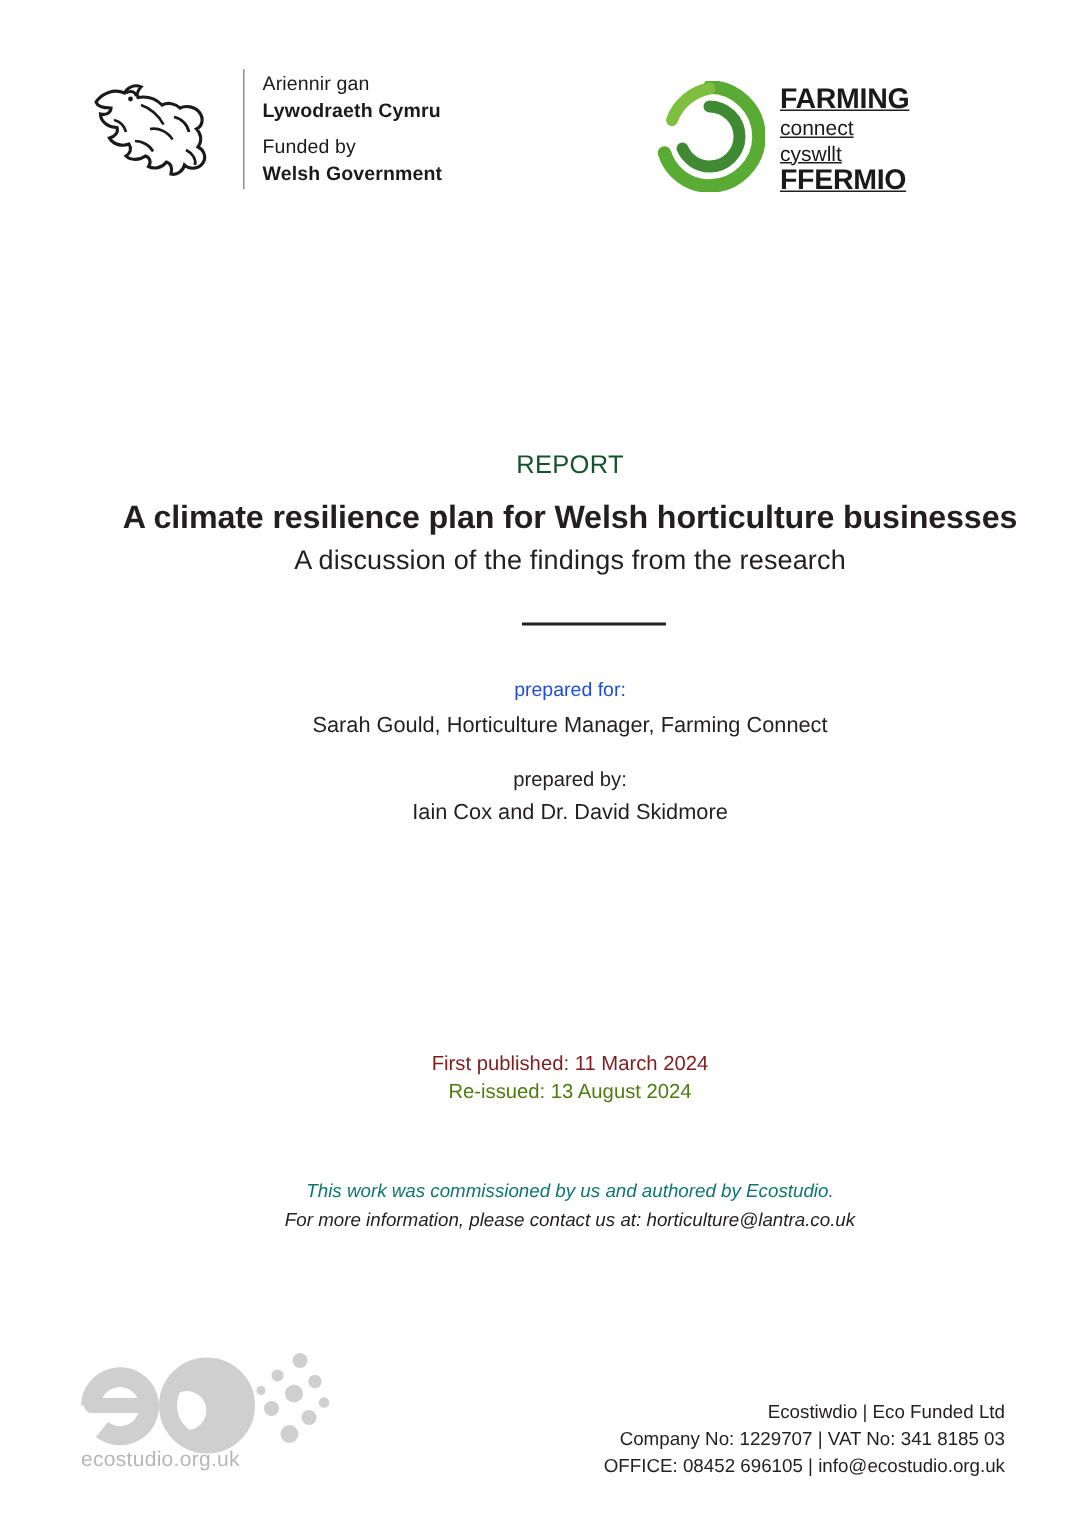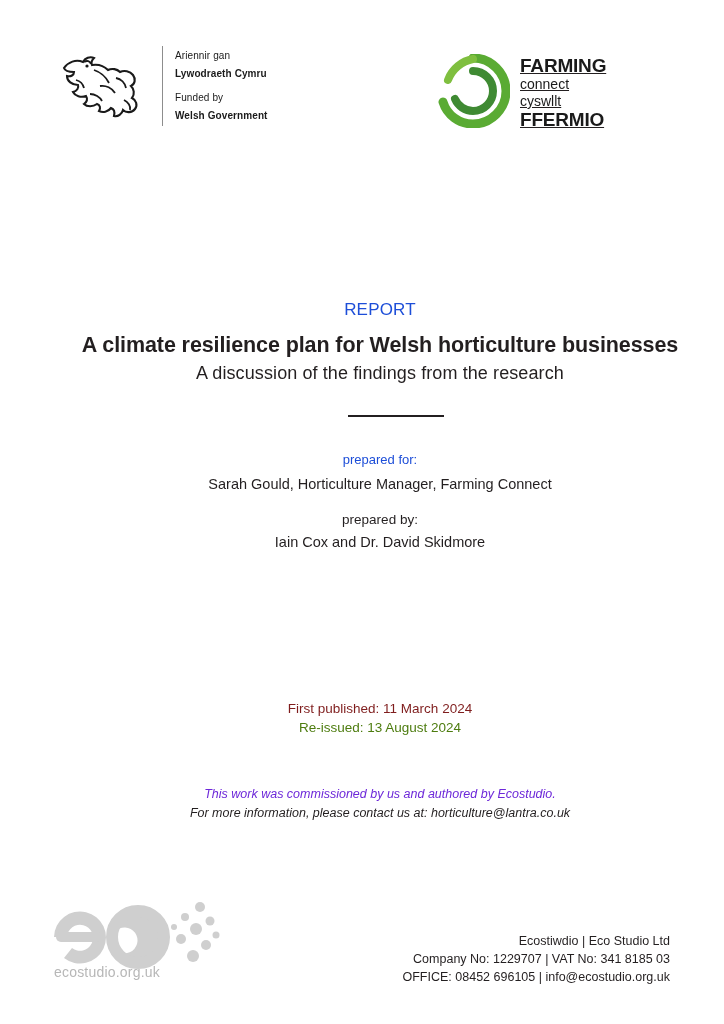--- a/index.html
+++ b/index.html
@@ -50,21 +50,21 @@
     width: 96px;
     height: 72px;
     position: relative;
   }
   .wg-divider {
     width: 1px;
     height: 80px;
     background: #8d8d8d;
   }
   .wg-text {
-    font-size: 10px;
+    font-size: 13px;
     line-height: 18px;
     color: #1a1a1a;
     letter-spacing: 0.1px;
   }
   .wg-text .strong { font-weight: bold; }
   .wg-text .gap { display: block; height: 6px; }
 
   
   .fc-block {
     position: absolute;
@@ -126,21 +126,21 @@
     left: 18px;
     top: 0;
     width: 688px;
   }
   .report-kicker {
     position: absolute;
     top: 300px;
     width: 688px;
     text-align: center;
     font-size: 17px;
-    color: #1d4ed8;
+    color: #14532d;
     letter-spacing: 0.2px;
   }
   .main-title {
     position: absolute;
     top: 333px;
     width: 688px;
     text-align: center;
     font-size: 21.5px;
     font-weight: bold;
     color: #231f20;
@@ -214,21 +214,21 @@
     color: #4d7c0f;
   }
 
   .commission-1 {
     position: absolute;
     top: 787px;
     width: 688px;
     text-align: center;
     font-size: 12.5px;
     font-style: italic;
-    color: #6d28d9;
+    color: #0f766e;
   }
   .commission-2 {
     position: absolute;
     top: 806px;
     width: 688px;
     text-align: center;
     font-size: 12.5px;
     font-style: italic;
     color: #231f20;
   }
@@ -354,18 +354,18 @@
         <circle cx="135" cy="24" r="4"></circle>
         <circle cx="150" cy="14" r="5"></circle>
         <circle cx="166" cy="42" r="3.5"></circle>
         <circle cx="124" cy="34" r="3"></circle>
       </g>
     </svg>
   </div>
   <div class="eco-url">ecostudio.org.uk</div>
 
   <div class="footer-right">
-    <div>Ecostiwdio | Eco Studio Ltd</div>
+    <div>Ecostiwdio | Eco Funded Ltd</div>
     <div>Company No: 1229707 | VAT No: 341 8185 03</div>
     <div>OFFICE: 08452 696105 | info@ecostudio.org.uk</div>
   </div>
 
 </div>
 
 </body></html>

